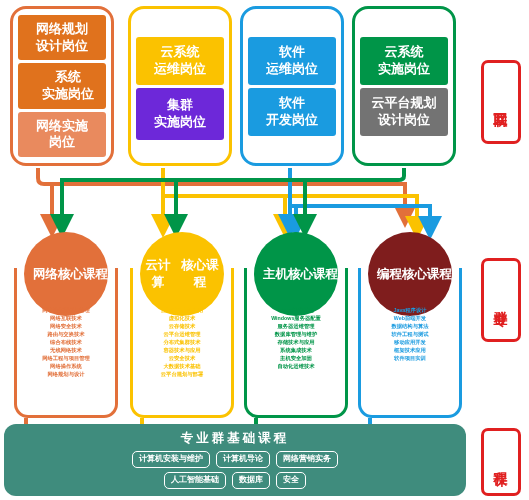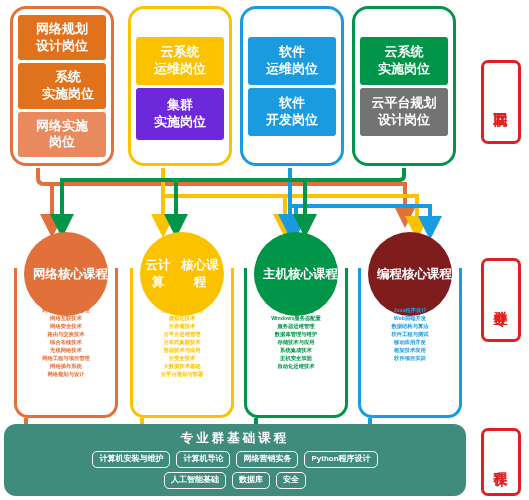--- a/index.html
+++ b/index.html
@@ -274,21 +274,20 @@
       <i>框架技术应用</i>
       <i>软件项目实训</i>
     </div>
 
   <div id="base-panel">
     <div id="base-title">专业群基础课程</div>
     <div class="tag-row">
         <div class="tag">计算机安装与维护</div>
         <div class="tag">计算机导论</div>
         <div class="tag">网络营销实务</div>
-        <div class="tag">Python程序设计</div>
       </div>
     <div class="tag-row">
         <div class="tag">人工智能基础</div>
         <div class="tag">数据库</div>
         <div class="tag">安全</div>
       </div>
   </div>
 
 </div>
 

